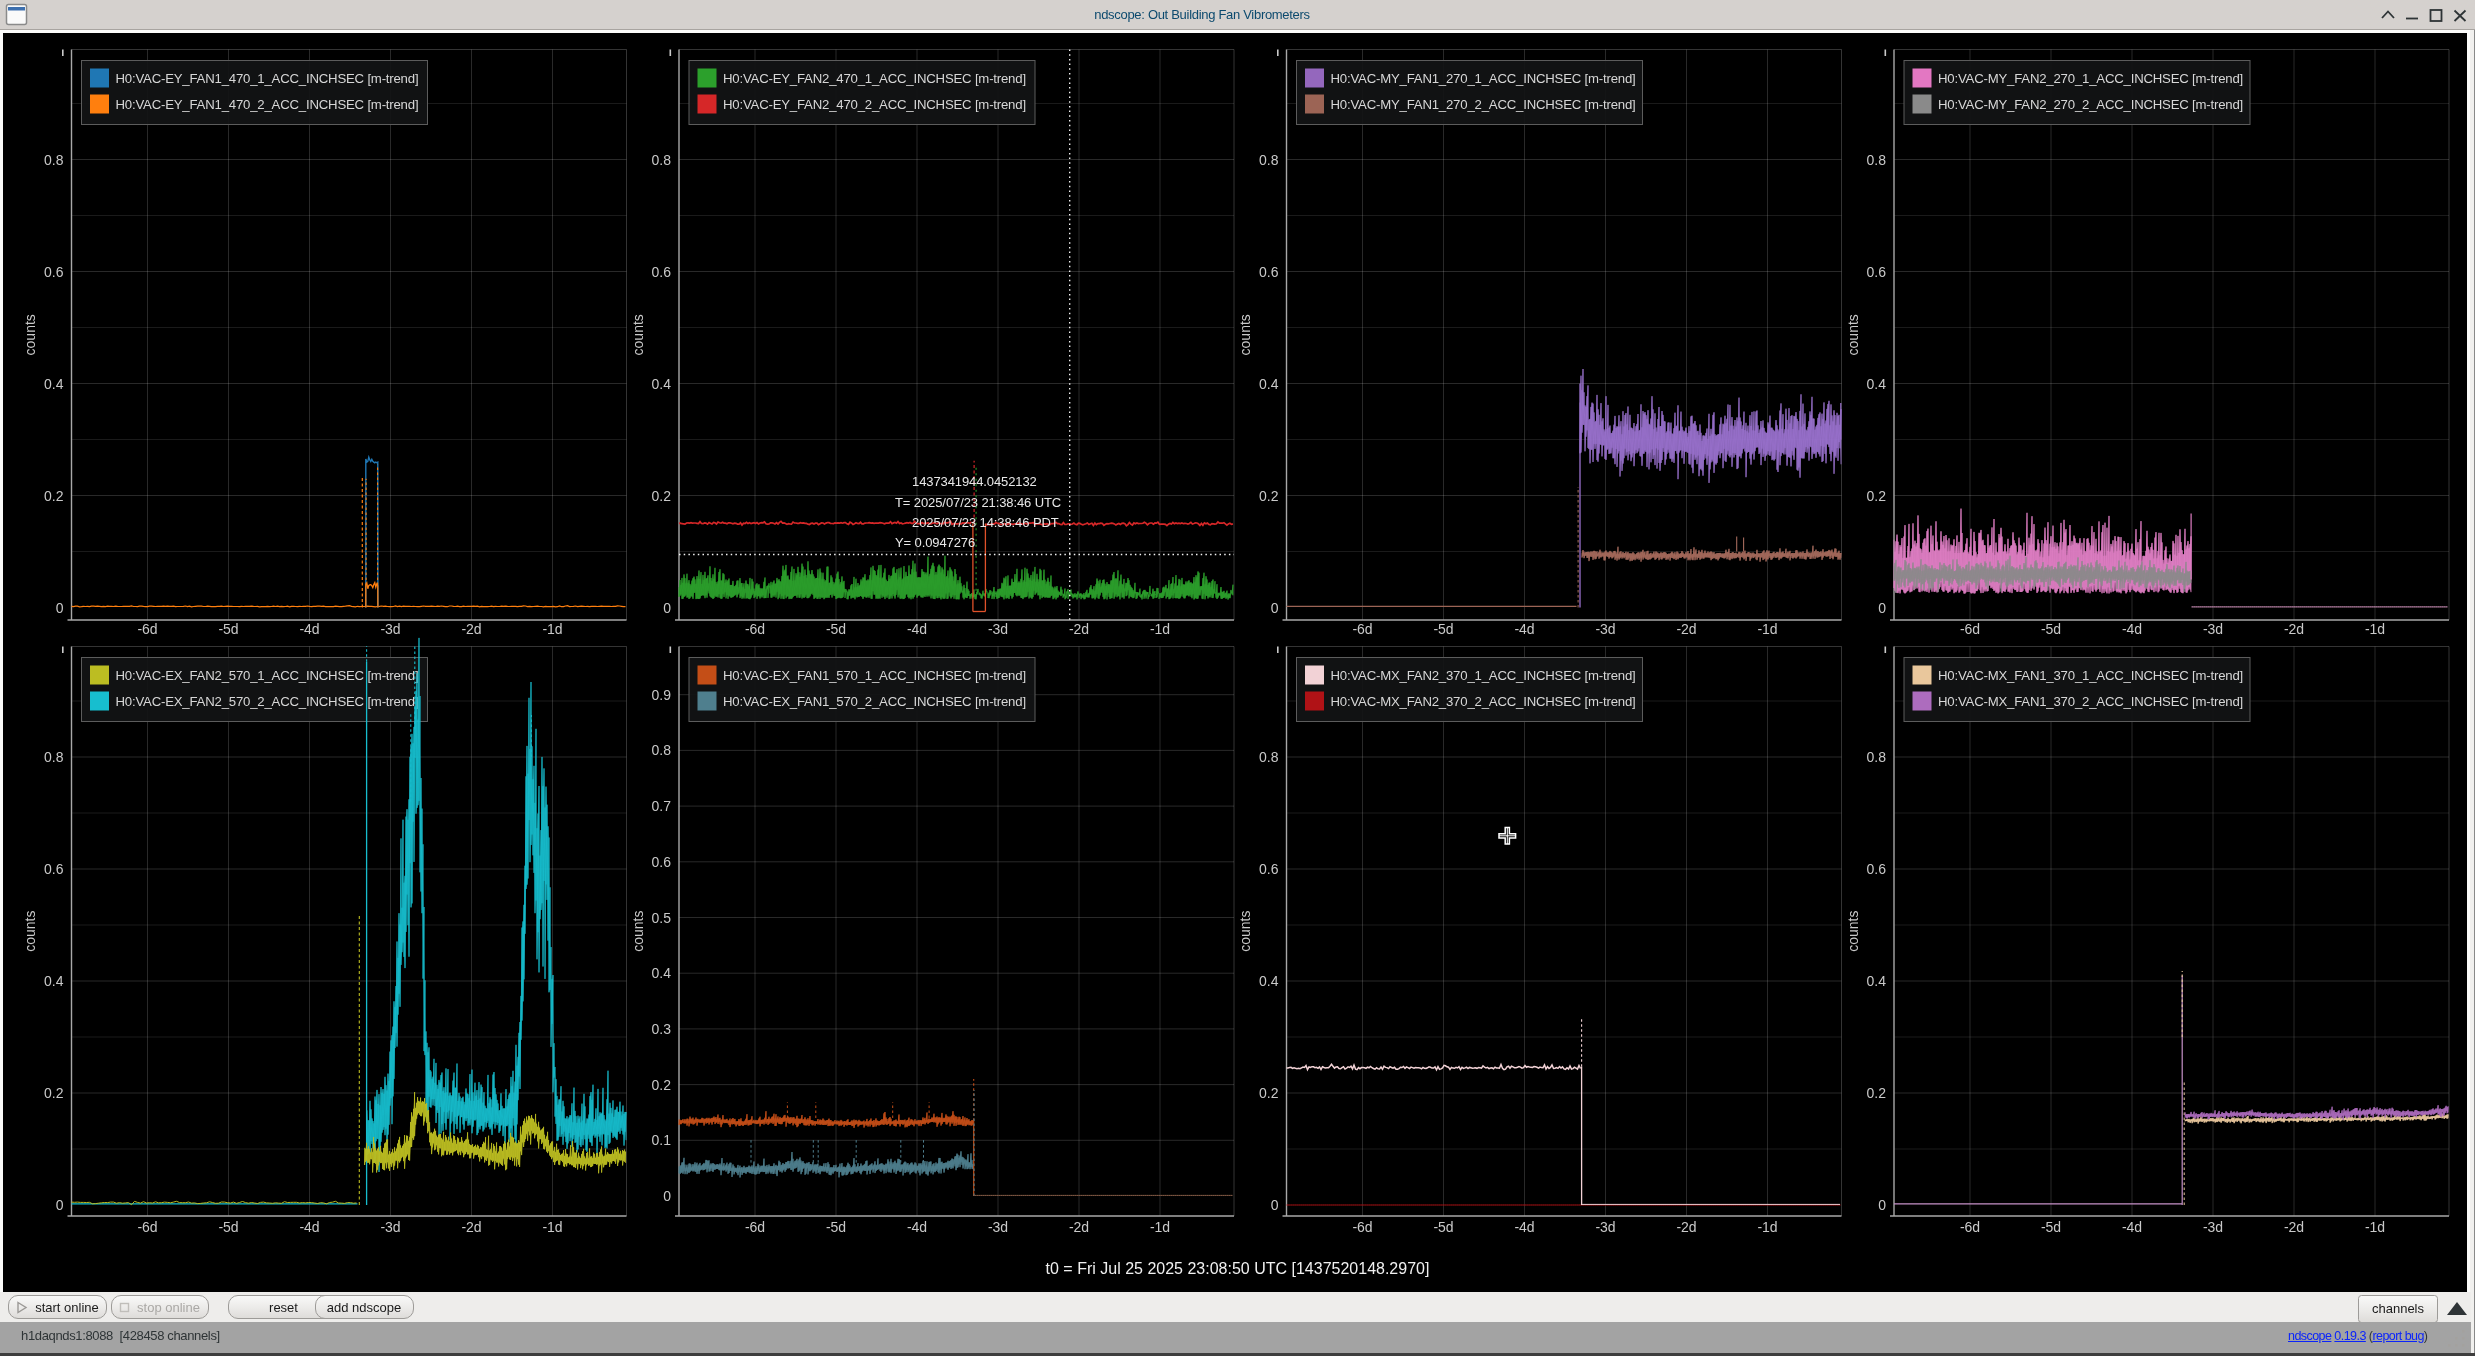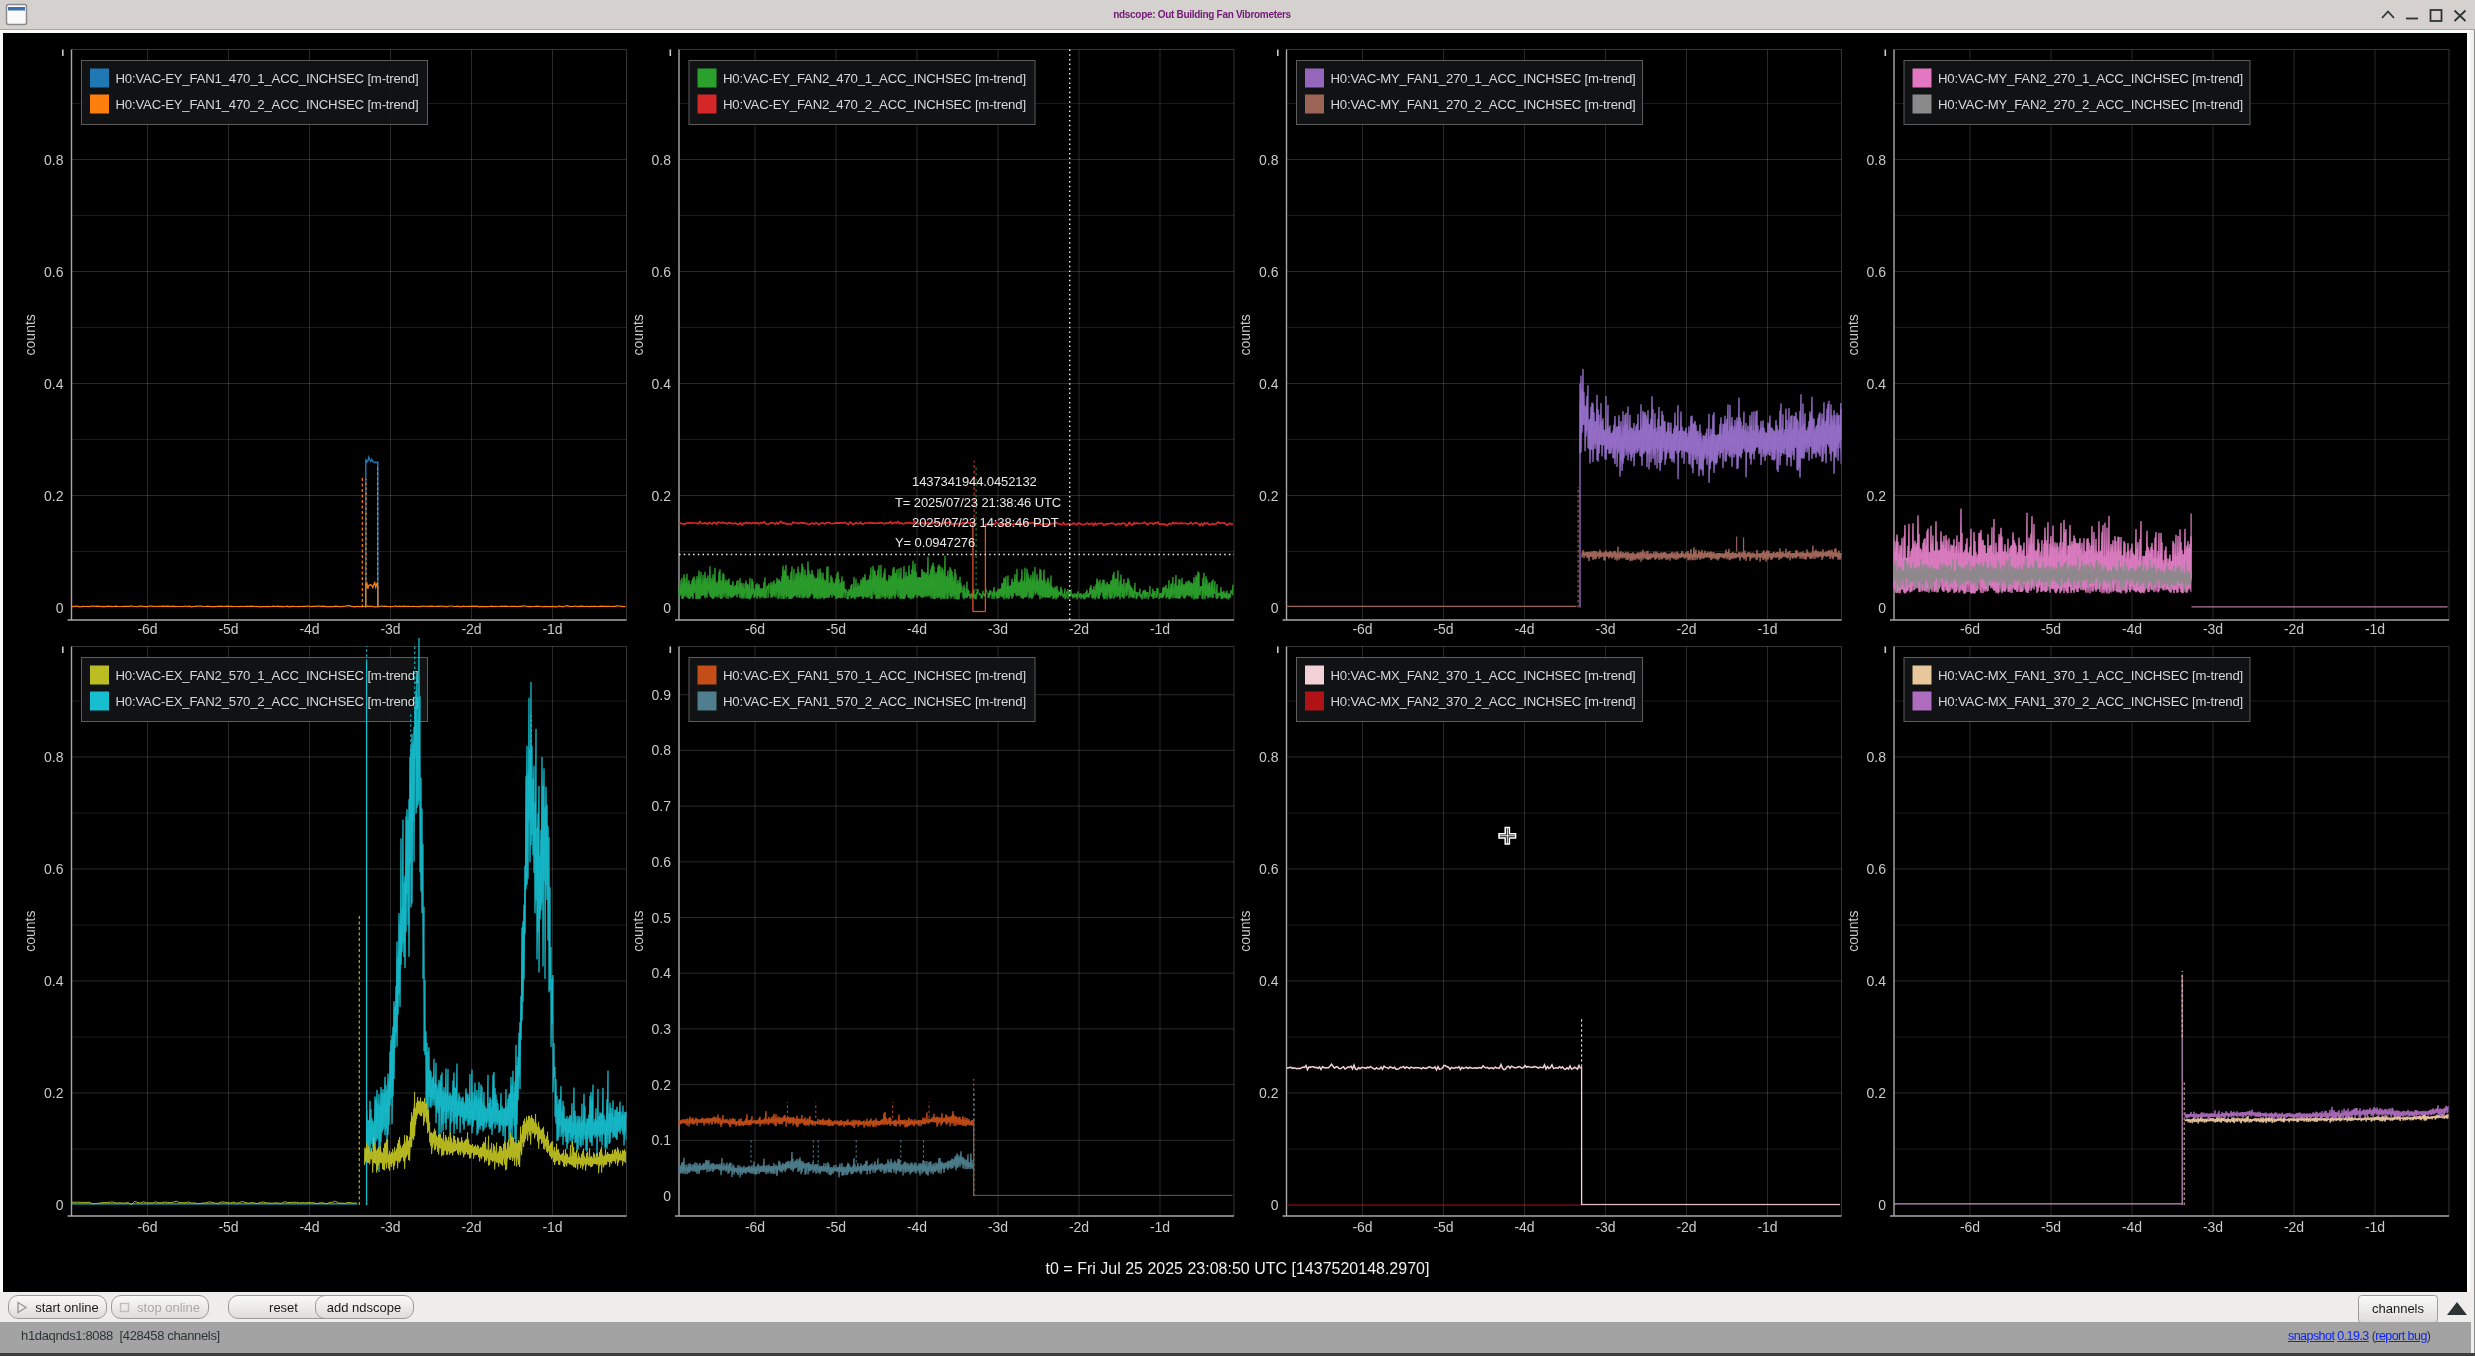--- a/index.html
+++ b/index.html
@@ -1,17 +1,17 @@
 <!DOCTYPE html>
 <html><head><meta charset="utf-8"><style>
 html,body{margin:0;padding:0;width:2475px;height:1356px;background:#000;overflow:hidden}
 *{box-sizing:border-box}
 body{font-family:"Liberation Sans",sans-serif;position:relative}
 .titlebar{position:absolute;left:0;top:0;width:2475px;height:30px;background:#d5d1ce;border-bottom:1px solid #a8a4a0}
-.title{position:absolute;left:0;top:0;width:2404px;text-align:center;line-height:30px;font-size:10px;font-weight:bold;color:#701a75;letter-spacing:-0.3px}
+.title{position:absolute;left:0;top:0;width:2404px;text-align:center;line-height:30px;font-size:13px;font-weight:normal;color:#0c4a6e;letter-spacing:-0.3px}
 .whiteline{position:absolute;left:0;top:30px;width:2475px;height:3px;background:#fbfbfa}
 .frame-l{position:absolute;left:0;top:33px;width:3px;height:1259px;background:#fbfbfa}
 .frame-r{position:absolute;left:2467px;top:33px;width:2.5px;height:1259px;background:#fbfbfa}
 .edge-r1{position:absolute;left:2469.5px;top:30px;width:4px;height:1326px;background:#f1f0ee}
 .edge-r2{position:absolute;left:2473.5px;top:30px;width:1.5px;height:1326px;background:#898989}
 .toolbar{position:absolute;left:0;top:1291.5px;width:2471px;height:30px;background:#eeedeb}
 .statusbar{position:absolute;left:0;top:1321.5px;width:2471px;height:31.5px;background:#a3a3a3}
 .bottomedge{position:absolute;left:0;top:1353px;width:2475px;height:3px;background:#3d3d3d}
 .btn{position:absolute;top:3.5px;height:24px;background:linear-gradient(#f9f9f8,#ebeae8 55%,#dedcd9);border:1px solid #9d9b98;border-radius:10px;font-size:13px;color:#1a1a1a;display:flex;align-items:center;justify-content:center;gap:7px}
 .btn.dis{color:#aaa8a5}
@@ -435,21 +435,21 @@
  <div class="btn dis" style="left:110.5px;width:98px"><svg width="11" height="11">
         <rect x="1.5" y="1.5" width="8" height="8" fill="none" stroke="#c0beba" stroke-width="1.4"></rect>
       </svg>stop online</div>
  <div class="btn" style="left:228px;width:111px">reset</div>
  <div class="btn" style="left:314.5px;width:99px">add ndscope</div>
  <div class="snapbtn">channels</div>
  <div class="uparrow"></div>
 </div>
 <div class="statusbar">
  <div class="stext" style="left:21px">h1daqnds1:8088&nbsp; [428458 channels]</div>
- <div class="stext" style="left:2288px;letter-spacing:-0.55px;font-size:12.5px;top:7px"><a class="lnk">snapshot</a> <a class="lnk">0.19.3</a> (<a class="lnk">report bug</a>)</div>
+ <div class="stext" style="left:2288px;letter-spacing:-0.55px;font-size:12.5px;top:7px"><a class="lnk">ndscope</a> <a class="lnk">0.19.3</a> (<a class="lnk">report bug</a>)</div>
 
  <svg width="24" height="22" style="position:absolute;right:3px;bottom:3px">
       <g fill="#a3a19e">
         <rect x="18" y="2" width="2.5" height="2.5"></rect>
         <rect x="11" y="9" width="2.5" height="2.5"></rect>
         <rect x="18" y="9" width="2.5" height="2.5"></rect>
         <rect x="4" y="16" width="2.5" height="2.5"></rect>
         <rect x="11" y="16" width="2.5" height="2.5"></rect>
         <rect x="18" y="16" width="2.5" height="2.5"></rect>
       </g>

